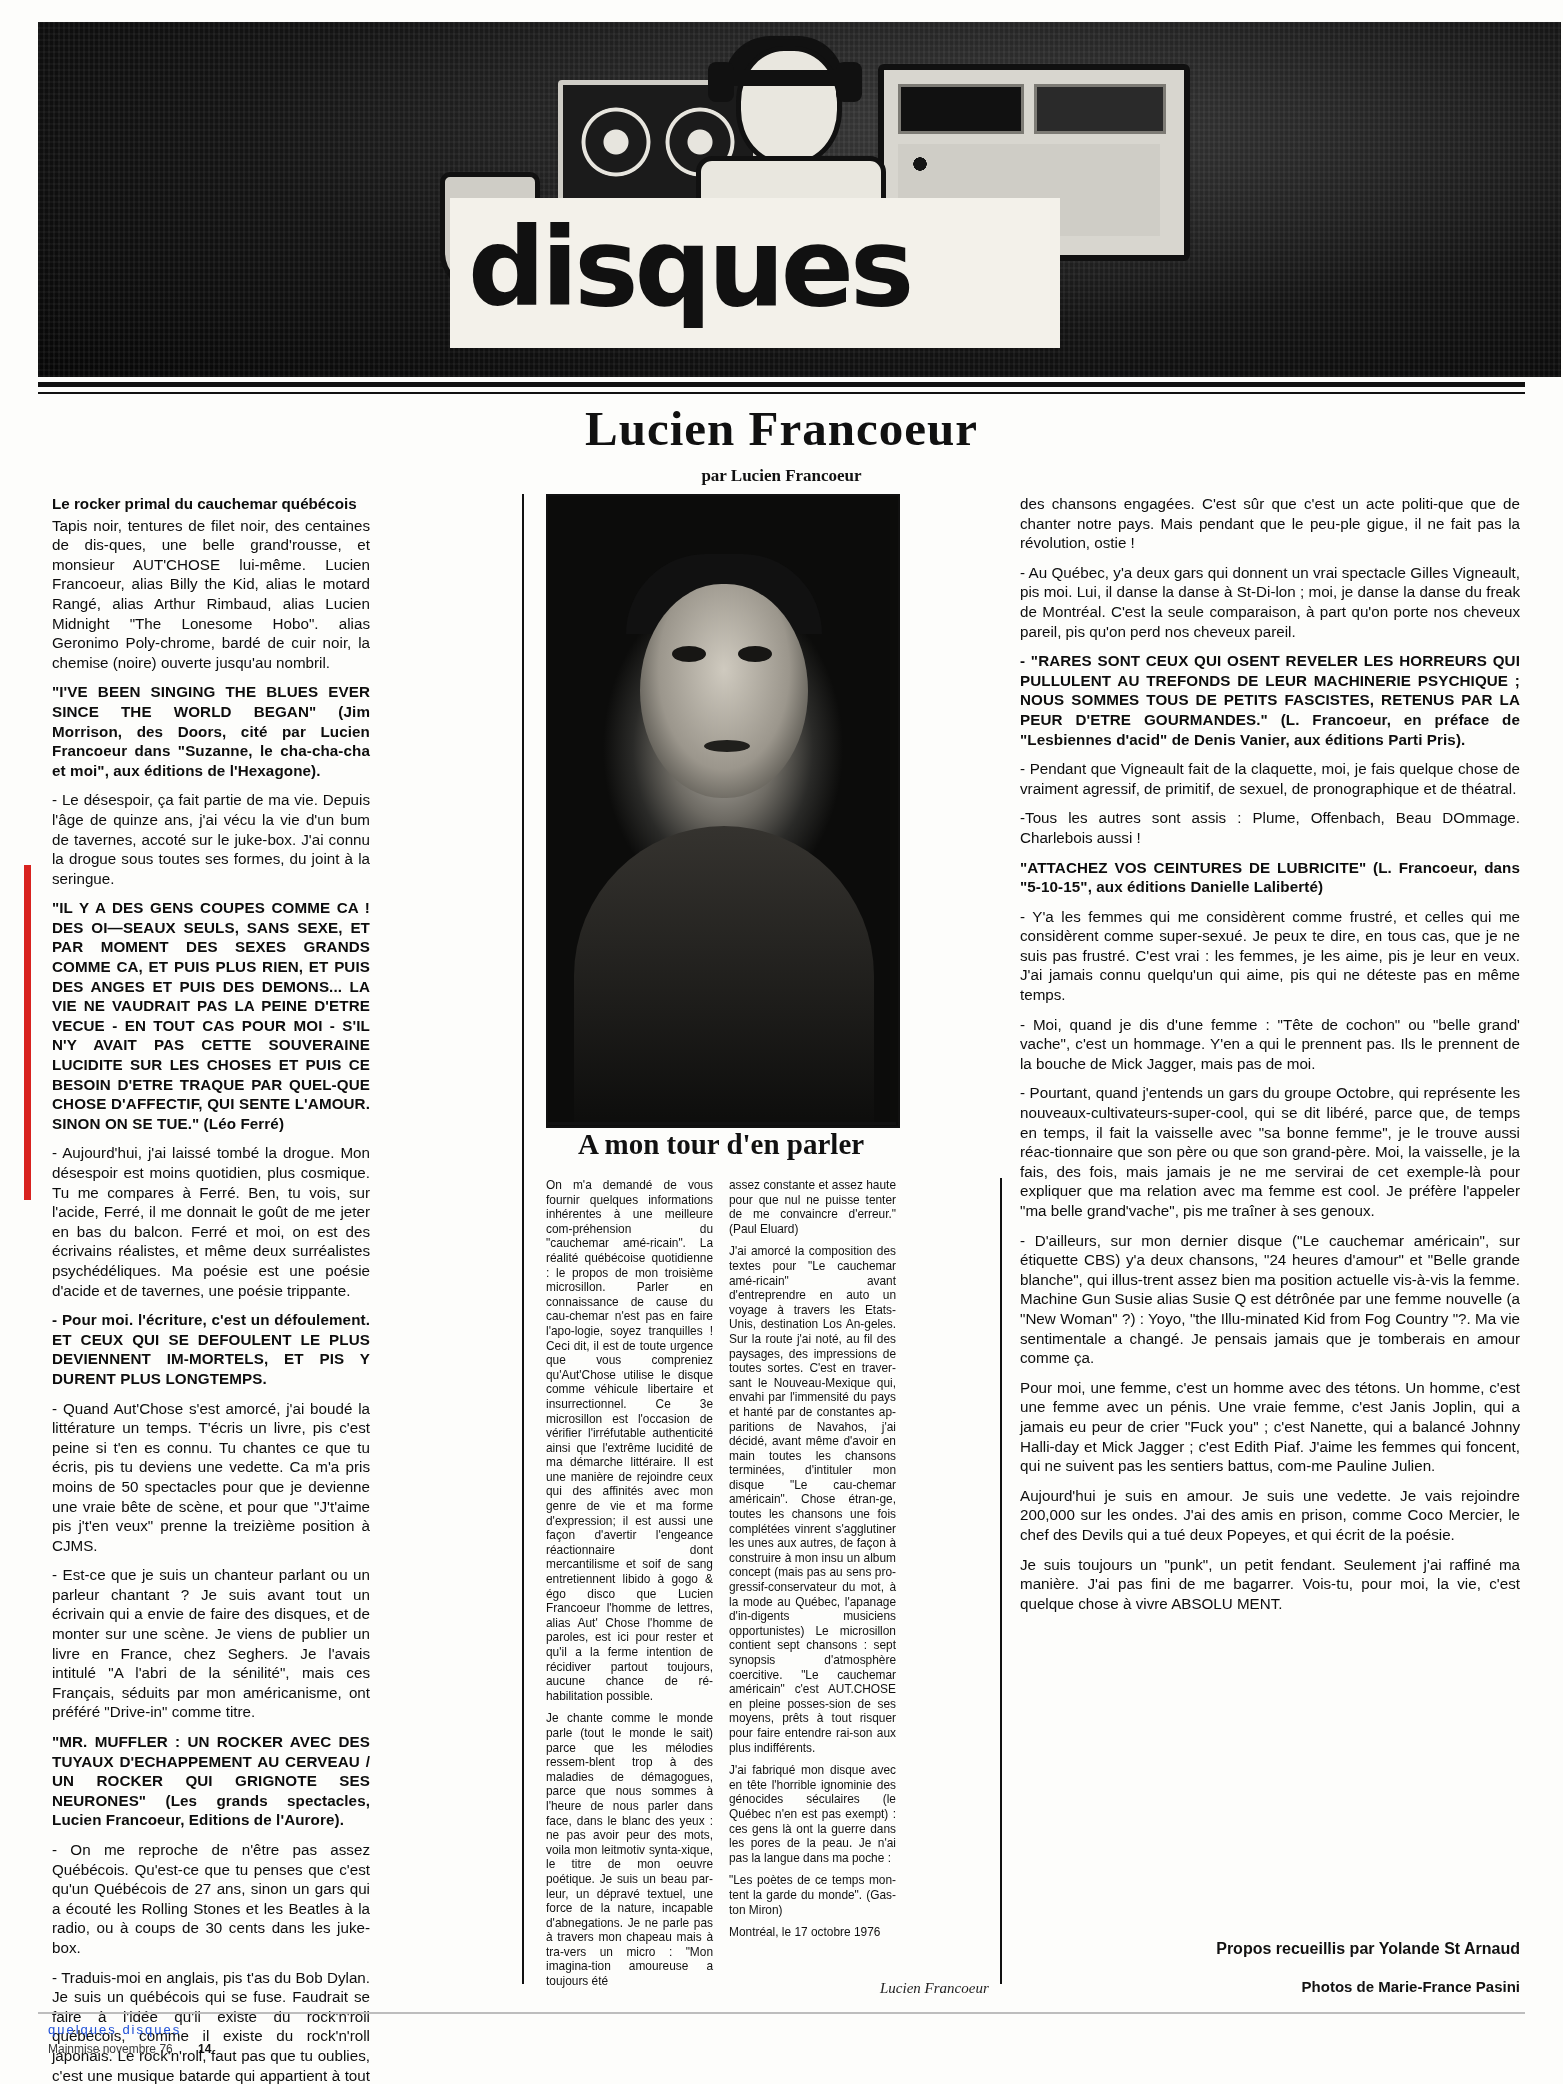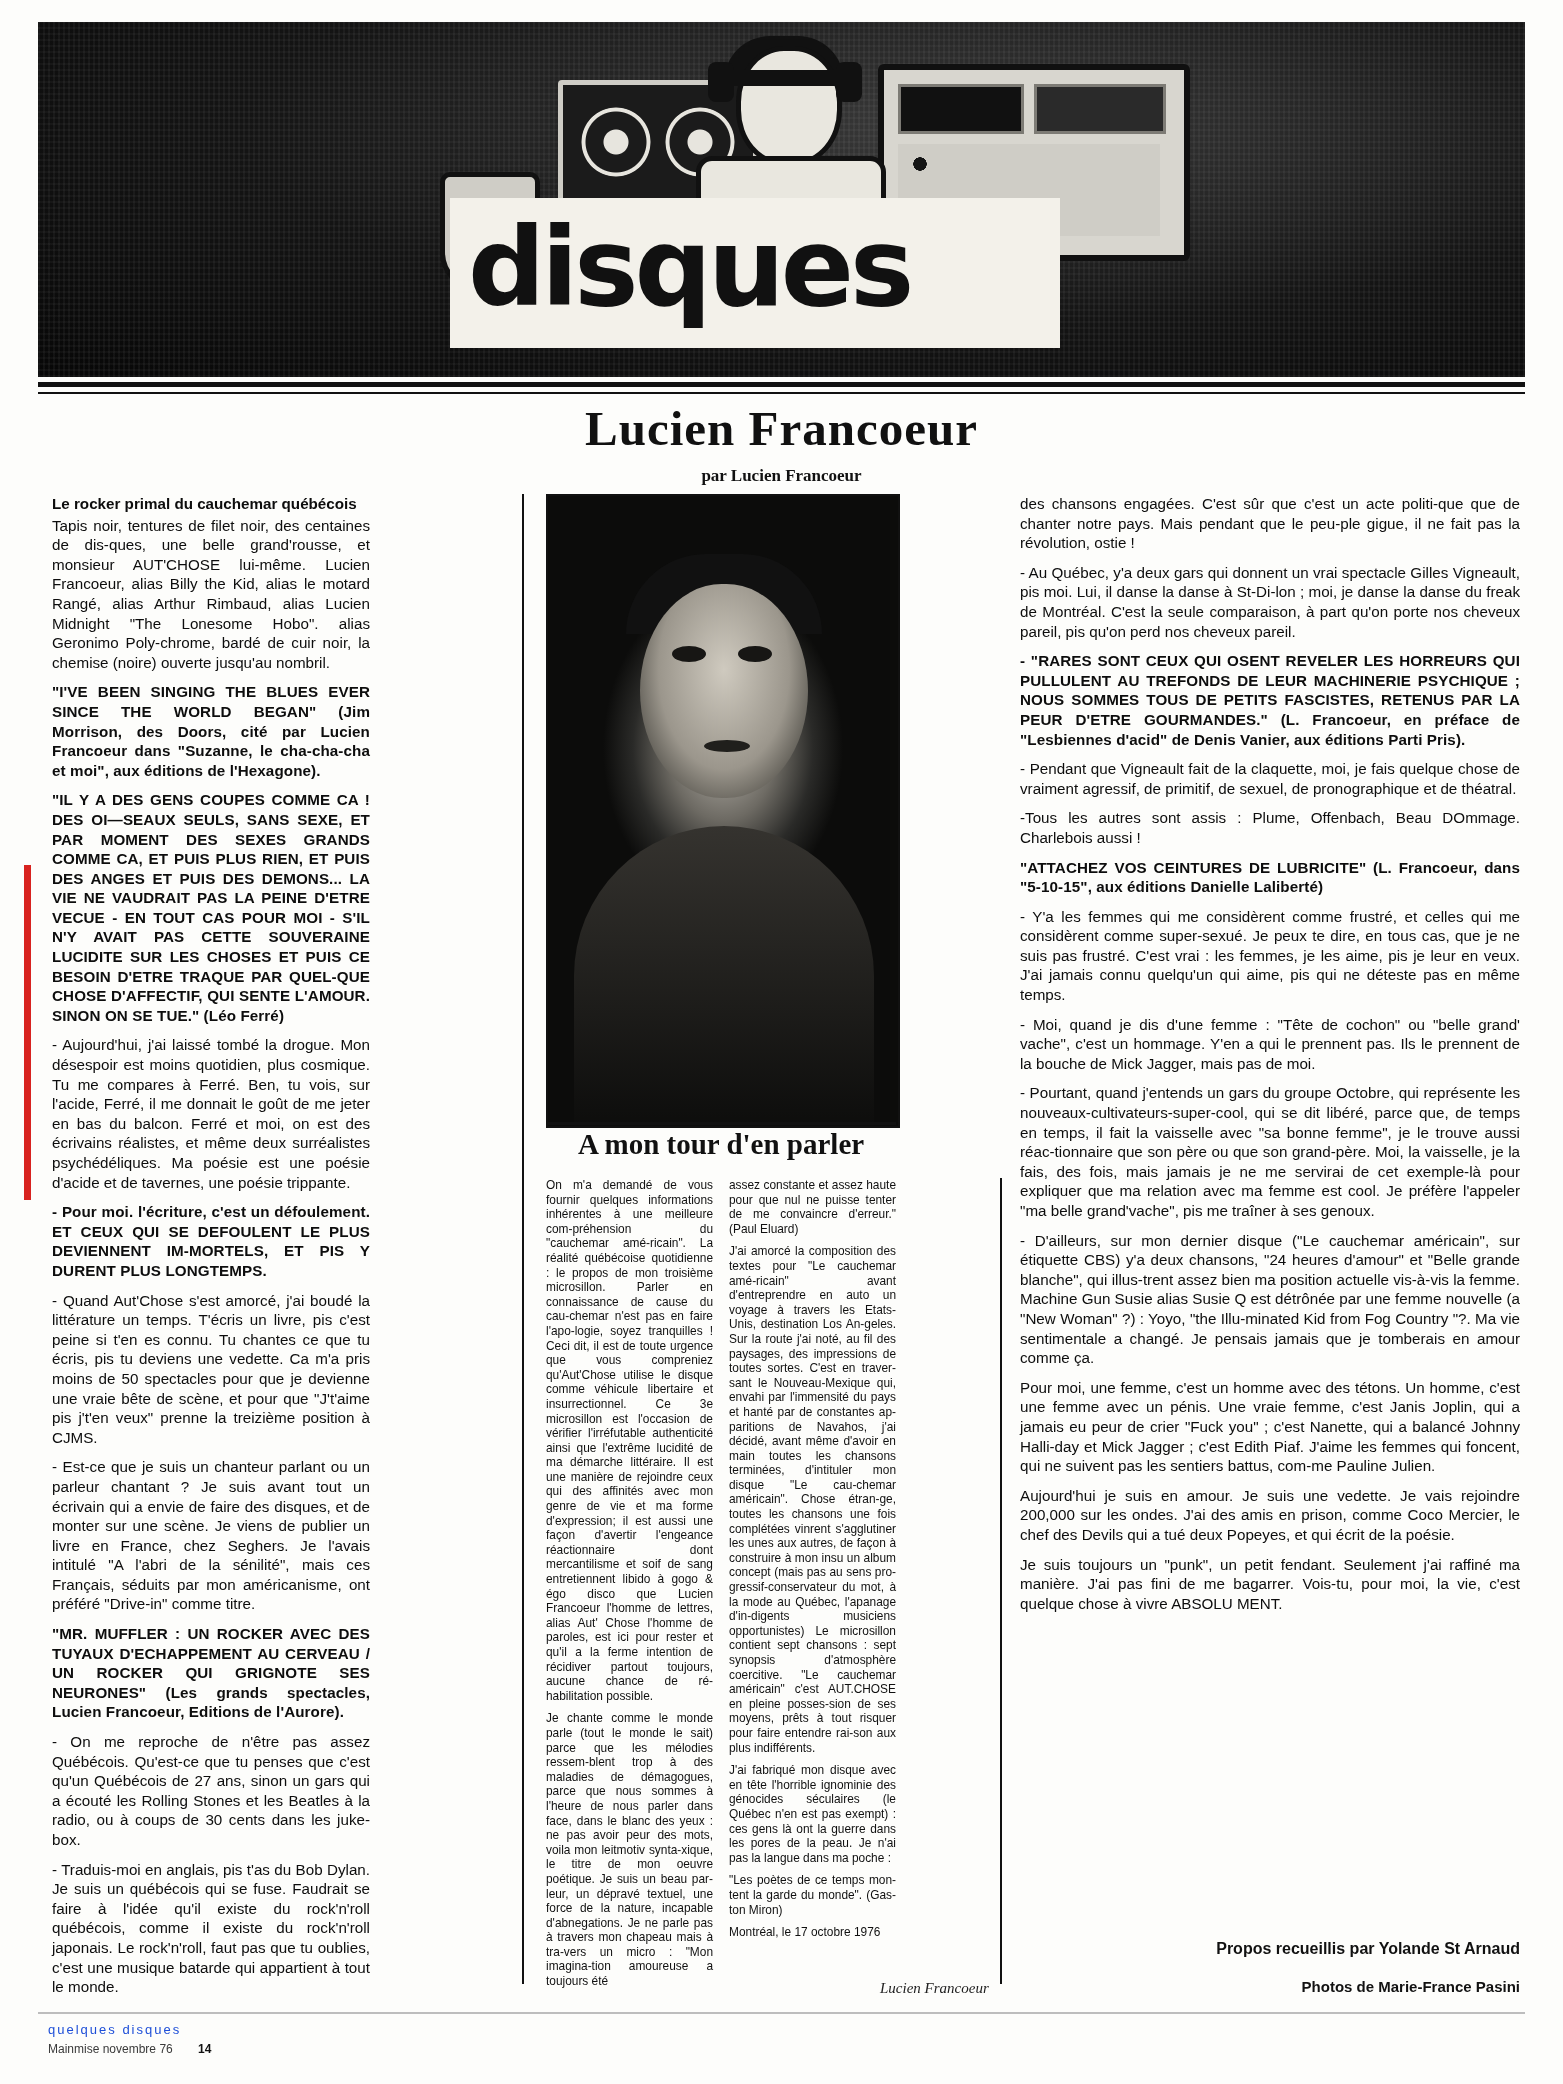--- a/index.html
+++ b/index.html
@@ -1,20 +1,20 @@
 <!DOCTYPE html>
 <html><head>
 <meta charset="utf-8">
 <style>
   html,body{margin:0;padding:0;background:#ffffff;}
   body{width:1563px;height:2084px;font-family:"Liberation Sans",sans-serif;color:#111;position:relative;overflow:hidden;}
   .page{position:absolute;left:0;top:0;width:1563px;height:2084px;background:#fdfdfb;}
 
   
-  .masthead{position:absolute;left:38px;top:22px;width:1487px;height:355px;background:#eab308;overflow:hidden;}
+  .masthead{position:absolute;left:38px;top:22px;width:1487px;height:355px;background:#eab308;overflow:hidden;padding-left:36px;}
   .mast-noise{position:absolute;inset:0;
      background:
       repeating-linear-gradient(90deg, rgba(255,255,255,.045) 0 2px, rgba(0,0,0,0) 2px 5px),
       repeating-linear-gradient(0deg, rgba(255,255,255,.035) 0 2px, rgba(0,0,0,0) 2px 6px),
       radial-gradient(ellipse at 62% 30%, #3a3a3a 0%, #141414 55%, #070707 100%);}
   
   .console{position:absolute;left:840px;top:42px;width:300px;height:185px;background:#d8d6cf;border:6px solid #101010;border-radius:6px;}
   .console:before{content:"";position:absolute;left:14px;top:14px;width:120px;height:44px;background:#111;border:3px solid #7d7b75;}
   .console:after{content:"";position:absolute;left:150px;top:14px;width:126px;height:44px;background:#2a2a2a;border:3px solid #7d7b75;}
   .knobs{position:absolute;left:14px;top:74px;width:262px;height:92px;
@@ -131,20 +131,21 @@
   <div class="byline">par Lucien Francoeur</div>
 
   <div class="vrule v1"></div>
   <div class="vrule v2"></div>
   <div class="redbar"></div>
 
   <div class="col c1">
     <div class="kicker">Le rocker primal du cauchemar québécois</div>
     <p>Tapis noir, tentures de filet noir, des centaines de dis-ques, une belle grand'rousse, et monsieur AUT'CHOSE lui-même. Lucien Francoeur, alias Billy the Kid, alias le motard Rangé, alias Arthur Rimbaud, alias Lucien Midnight "The Lonesome Hobo". alias Geronimo Poly-chrome, bardé de cuir noir, la chemise (noire) ouverte jusqu'au nombril.</p>
     <p class="caps">"I'VE BEEN SINGING THE BLUES EVER SINCE THE WORLD BEGAN" (Jim Morrison, des Doors, cité par Lucien Francoeur dans "Suzanne, le cha-cha-cha et moi", aux éditions de l'Hexagone).</p>
+    <p>- Le désespoir, ça fait partie de ma vie. Depuis l'âge de quinze ans, j'ai vécu la vie d'un bum de tavernes, accoté sur le juke-box. J'ai connu la drogue sous toutes ses formes, du joint à la seringue.</p>
     <p class="caps">"IL Y A DES GENS COUPES COMME CA ! DES OI—SEAUX SEULS, SANS SEXE, ET PAR MOMENT DES SEXES GRANDS COMME CA, ET PUIS PLUS RIEN, ET PUIS DES ANGES ET PUIS DES DEMONS... LA VIE NE VAUDRAIT PAS LA PEINE D'ETRE VECUE - EN TOUT CAS POUR MOI - S'IL N'Y AVAIT PAS CETTE SOUVERAINE LUCIDITE SUR LES CHOSES ET PUIS CE BESOIN D'ETRE TRAQUE PAR QUEL-QUE CHOSE D'AFFECTIF, QUI SENTE L'AMOUR. SINON ON SE TUE." (Léo Ferré)</p>
     <p>- Aujourd'hui, j'ai laissé tombé la drogue. Mon désespoir est moins quotidien, plus cosmique. Tu me compares à Ferré. Ben, tu vois, sur l'acide, Ferré, il me donnait le goût de me jeter en bas du balcon. Ferré et moi, on est des écrivains réalistes, et même deux surréalistes psychédéliques. Ma poésie est une poésie d'acide et de tavernes, une poésie trippante.</p>
     <p class="caps">- Pour moi. l'écriture, c'est un défoulement. ET CEUX QUI SE DEFOULENT LE PLUS DEVIENNENT IM-MORTELS, ET PIS Y DURENT PLUS LONGTEMPS.</p>
     <p>- Quand Aut'Chose s'est amorcé, j'ai boudé la littérature un temps. T'écris un livre, pis c'est peine si t'en es connu. Tu chantes ce que tu écris, pis tu deviens une vedette. Ca m'a pris moins de 50 spectacles pour que je devienne une vraie bête de scène, et pour que "J't'aime pis j't'en veux" prenne la treizième position à CJMS.</p>
     <p>- Est-ce que je suis un chanteur parlant ou un parleur chantant ? Je suis avant tout un écrivain qui a envie de faire des disques, et de monter sur une scène. Je viens de publier un livre en France, chez Seghers. Je l'avais intitulé "A l'abri de la sénilité", mais ces Français, séduits par mon américanisme, ont préféré "Drive-in" comme titre.</p>
     <p class="caps">"MR. MUFFLER : UN ROCKER AVEC DES TUYAUX D'ECHAPPEMENT AU CERVEAU / UN ROCKER QUI GRIGNOTE SES NEURONES" (Les grands spectacles, Lucien Francoeur, Editions de l'Aurore).</p>
     <p>- On me reproche de n'être pas assez Québécois. Qu'est-ce que tu penses que c'est qu'un Québécois de 27 ans, sinon un gars qui a écouté les Rolling Stones et les Beatles à la radio, ou à coups de 30 cents dans les juke-box.</p>
     <p>- Traduis-moi en anglais, pis t'as du Bob Dylan. Je suis un québécois qui se fuse. Faudrait se faire à l'idée qu'il existe du rock'n'roll québécois, comme il existe du rock'n'roll japonais. Le rock'n'roll, faut pas que tu oublies, c'est une musique batarde qui appartient à tout le monde.</p>
 
   </div>

